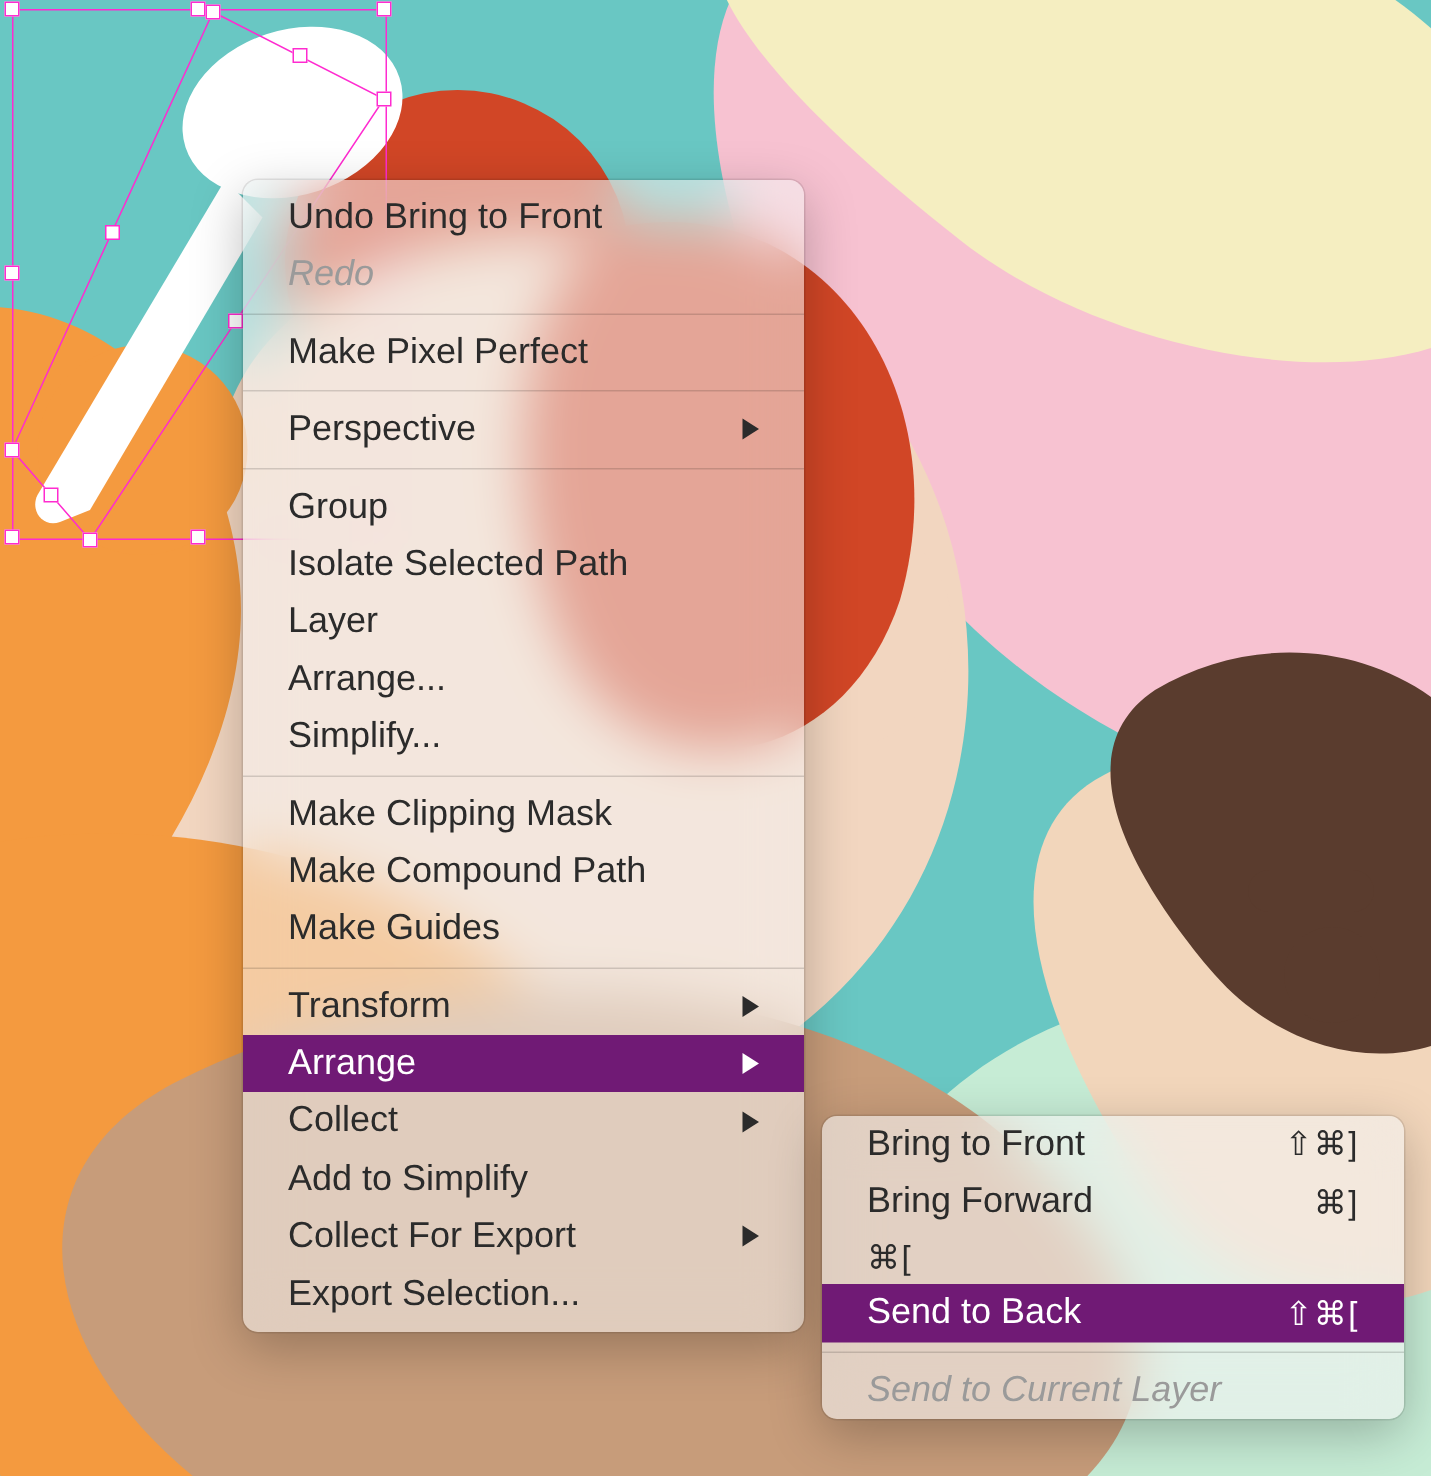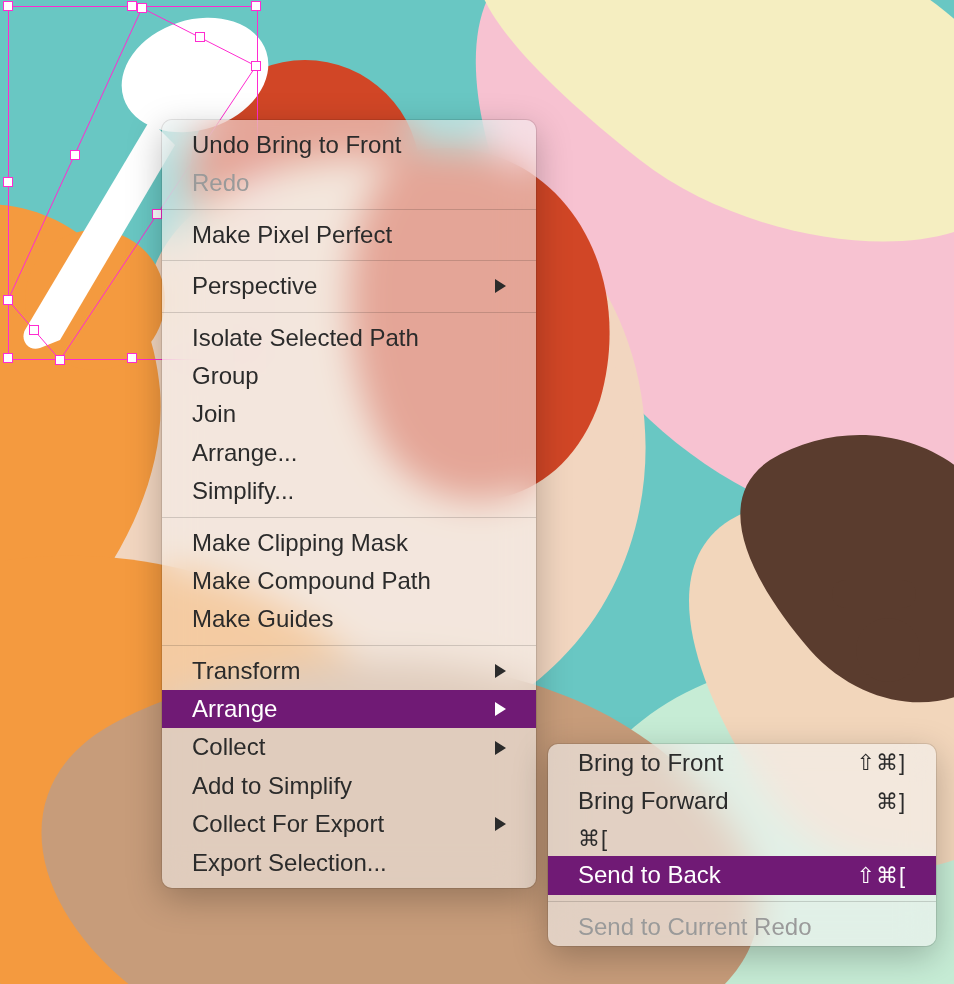--- a/index.html
+++ b/index.html
@@ -56,20 +56,21 @@
     display: flex;
     align-items: center;
     justify-content: space-between;
     padding: 3px 30px 3px 30px;
     font-size: 24px;
     line-height: 1.35;
     color: #2b2b2b;
   }
   .item.disabled {
     color: #9a9a9a;
+    font-style: italic;
   }
   .item.highlight {
     background: #701a75;
     color: #fff;
   }
   .sep {
     height: 1px;
     background: rgba(0,0,0,0.15);
     margin: 6px 0;
   }
@@ -161,27 +162,27 @@
   <div class="item">
       <span>Make Pixel Perfect</span>
     </div>
   <div class="sep"></div>
   <div class="item">
       <span>Perspective</span>
       <span class="chevron"></span>
     </div>
   <div class="sep"></div>
   <div class="item">
+      <span>Group</span>
+    </div>
+  <div class="item">
       <span>Isolate Selected Path</span>
     </div>
   <div class="item">
-      <span>Group</span>
-    </div>
-  <div class="item">
-      <span>Join</span>
+      <span>Layer</span>
     </div>
   <div class="item">
       <span>Arrange...</span>
     </div>
   <div class="item">
       <span>Simplify...</span>
     </div>
   <div class="sep"></div>
   <div class="item">
       <span>Make Clipping Mask</span>
@@ -228,15 +229,15 @@
   </div>
   <div class="item">
     <span class="shortcut">⌘[</span>
   </div>
   <div class="item highlight">
     <span>Send to Back</span>
     <span class="shortcut">⇧⌘[</span>
   </div>
   <div class="sep"></div>
   <div class="item disabled">
-    <span>Send to Current Redo</span>
+    <span>Send to Current Layer</span>
   </div>
 </div>
 
 </body></html>

